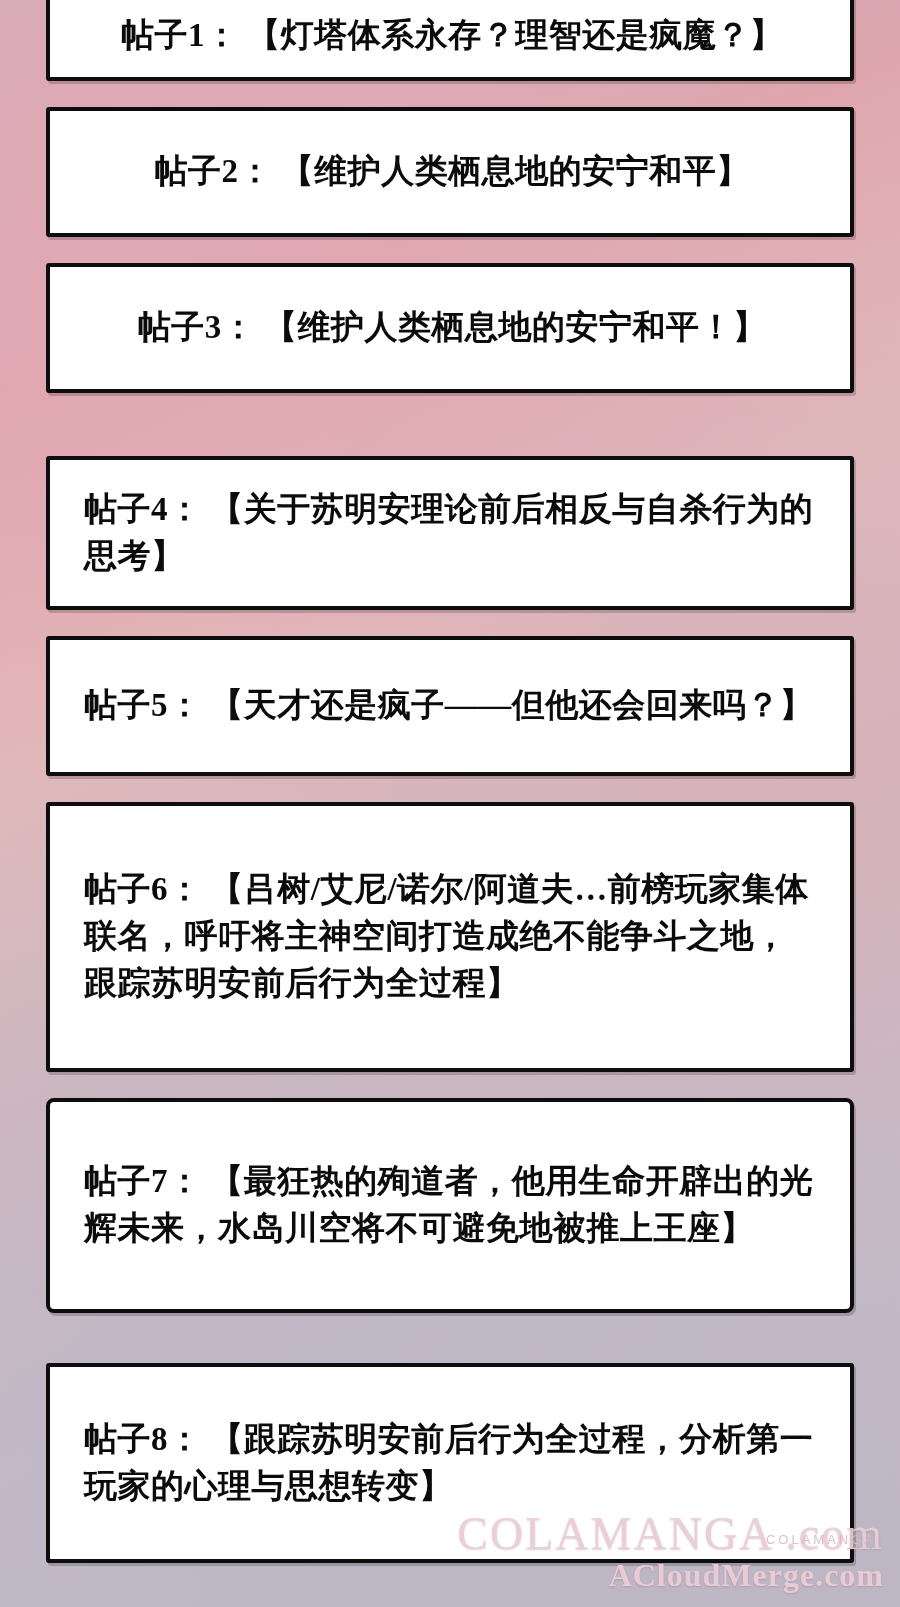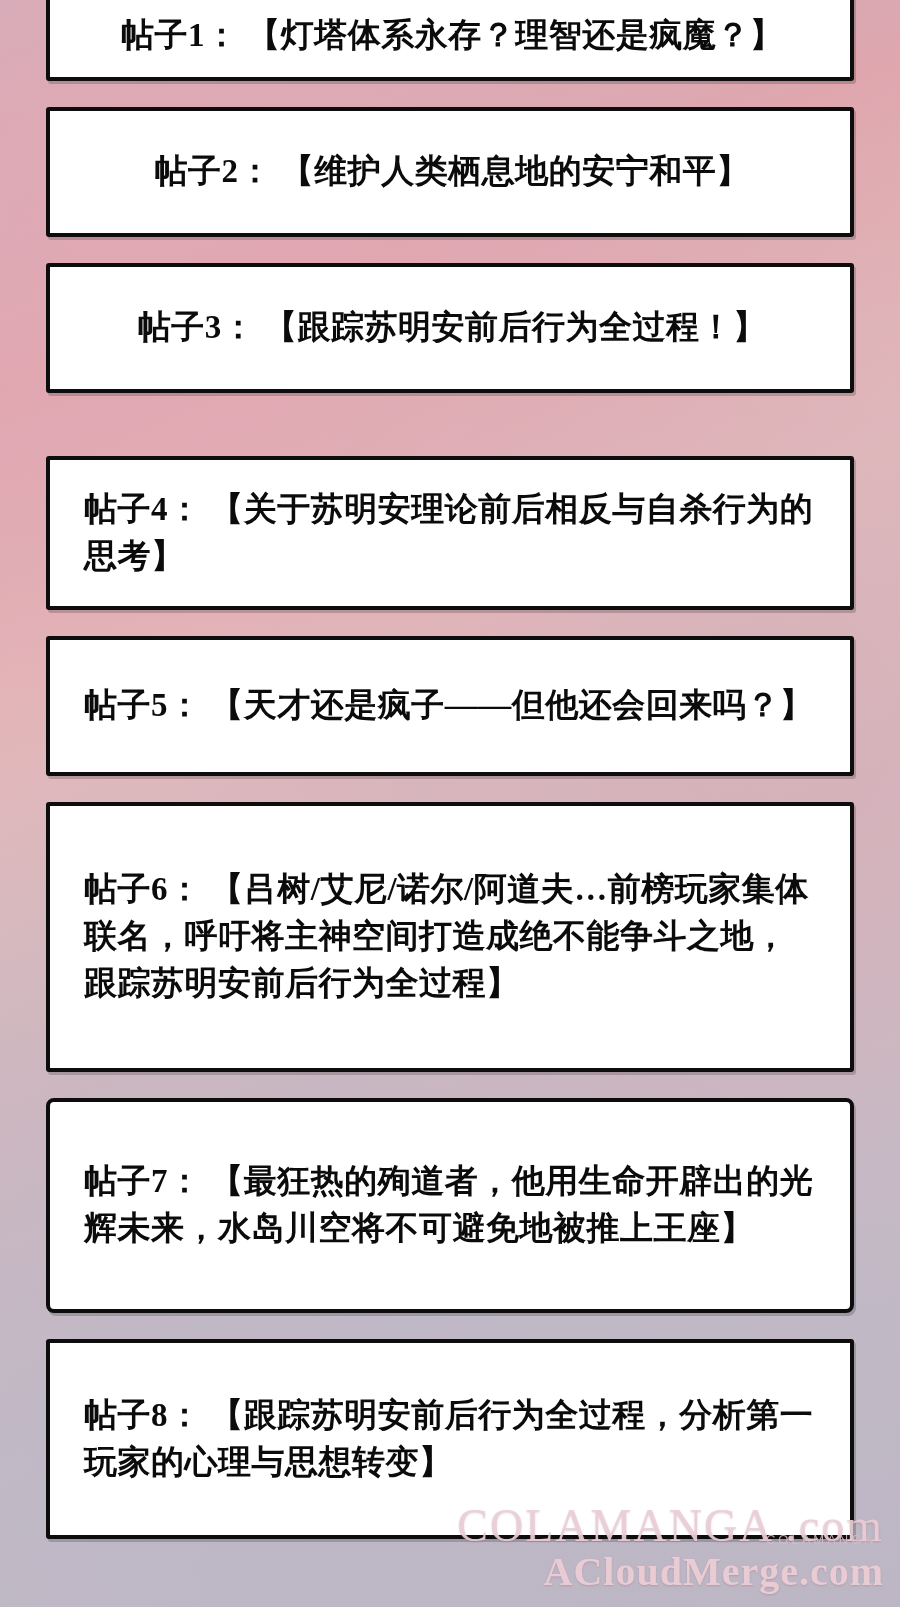--- a/index.html
+++ b/index.html
@@ -56,42 +56,42 @@
   }
 
   .post-1 { min-height: 86px; padding-top: 18px; padding-bottom: 18px; }
   .post-1 .post-text { text-align: center; width: 100%; }
   .post-2 .post-text, .post-3 .post-text { text-align: center; width: 100%; }
   .post-2, .post-3 { min-height: 130px; }
   .post-4 { min-height: 152px; margin-top: 37px; }
   .post-5 { min-height: 140px; }
   .post-6 { min-height: 270px; }
   .post-7 { min-height: 215px; border-radius: 8px; }
-  .post-8 { min-height: 200px; }
+  .post-8 { min-height: 200px; margin-top: 24px; }
 
   .watermark {
     position: absolute;
     right: 16px;
     bottom: 14px;
     text-align: right;
     pointer-events: none;
     user-select: none;
   }
   .wm-line1 {
     font-family: "Liberation Serif", "DejaVu Serif", serif;
     font-size: 46px;
     font-weight: normal;
     color: rgba(236, 206, 214, 0.92);
     letter-spacing: 2px;
     line-height: 1.0;
     text-shadow: 0 1px 2px rgba(150,110,125,0.35);
   }
   .wm-line2 {
     font-family: "Liberation Serif", "DejaVu Serif", serif;
-    font-size: 40px;
+    font-size: 32px;
     font-weight: bold;
     color: rgba(236, 206, 214, 0.95);
     letter-spacing: 1px;
     line-height: 1.05;
     margin-top: 2px;
     text-shadow: 0 1px 2px rgba(150,110,125,0.35);
   }
   .wm-sub {
     position: absolute;
     right: 24px;
@@ -111,21 +111,21 @@
 
     <div class="post-box post-1">
       <div class="post-text">帖子1： 【灯塔体系永存？理智还是疯魔？】</div>
     </div>
 
     <div class="post-box post-2">
       <div class="post-text">帖子2： 【维护人类栖息地的安宁和平】</div>
     </div>
 
     <div class="post-box post-3">
-      <div class="post-text">帖子3： 【跟踪苏明安前后行为全过程！】</div>
+      <div class="post-text">帖子3： 【维护人类栖息地的安宁和平！】</div>
     </div>
 
     <div class="post-box post-4">
       <div class="post-text">帖子4： 【关于苏明安理论前后相反与自杀行为的思考】</div>
     </div>
 
     <div class="post-box post-5">
       <div class="post-text">帖子5： 【天才还是疯子——但他还会回来吗？】</div>
     </div>
 

